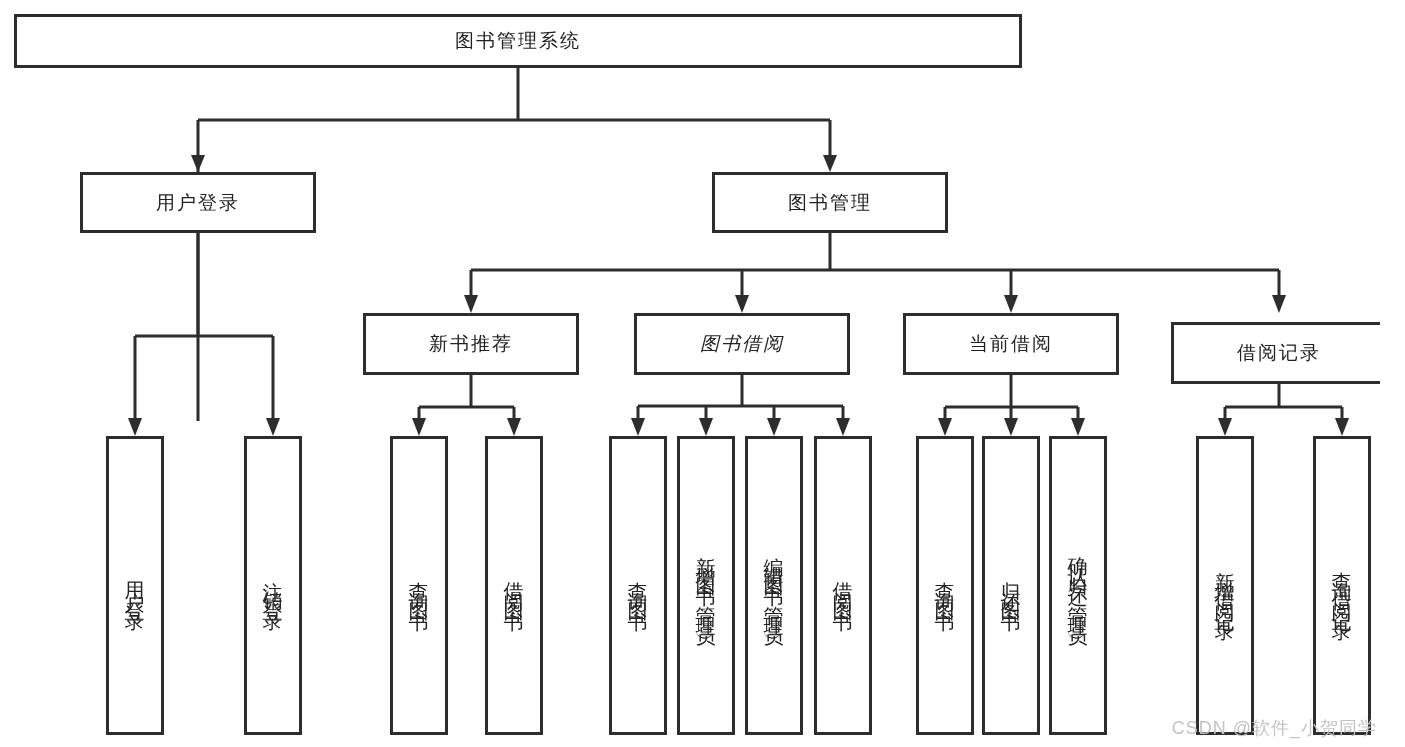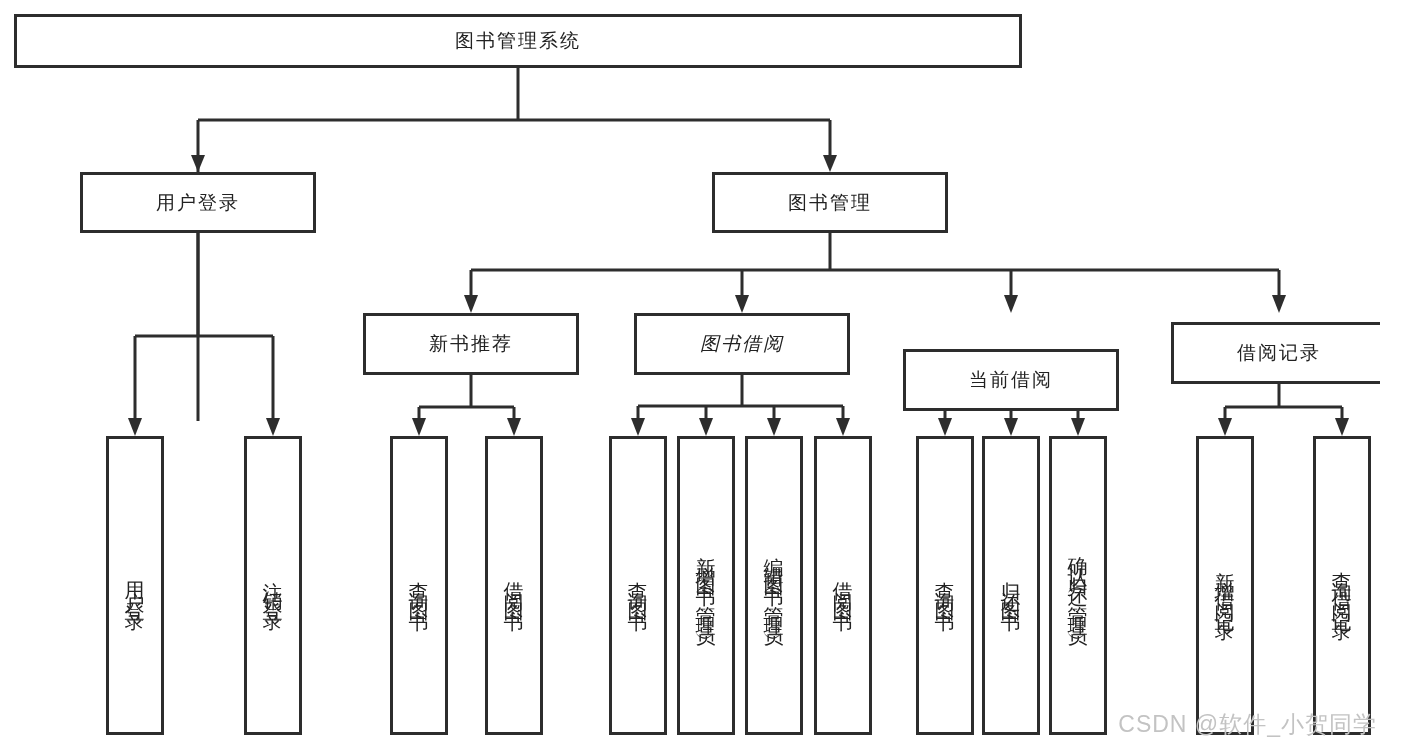--- a/index.html
+++ b/index.html
@@ -51,21 +51,21 @@
     text-orientation: mixed;
     font-size: 20px;
     letter-spacing: 10px;
     line-height: 1;
     white-space: nowrap;
   }
   .watermark {
     position: absolute;
     right: 3px;
     bottom: 7px;
-    font-size: 23px;
+    font-size: 18px;
     color: #c3c3c3;
     letter-spacing: 1px;
     white-space: nowrap;
   }
 </style>
 </head>
 <body>
 
 <div class="stage">
 
@@ -115,21 +115,21 @@
   <div class="box hbox" style="left:712px; top:172px; width:236px; height:61px;">
     <span>图书管理</span>
   </div>
 
   <div class="box hbox" style="left:363px; top:313px; width:216px; height:62px;">
     <span>新书推荐</span>
   </div>
   <div class="box hbox" style="left:634px; top:313px; width:216px; height:62px;font-style:italic;">
     <span>图书借阅</span>
   </div>
-  <div class="box hbox" style="left:903px; top:313px; width:216px; height:62px;margin-top:36px;">
+  <div class="box hbox" style="left:903px; top:313px; width:216px; height:62px;">
     <span>当前借阅</span>
   </div>
   <div class="box hbox" style="left:1171px; top:313px; width:216px; height:62px;margin-top:9px;">
     <span>借阅记录</span>
   </div>
 
   <div class="box vbox" style="left:106px; top:436px; width:58px; height:299px;">
     <span>用户登录</span>
   </div>
   <div class="box vbox" style="left:244px; top:436px; width:58px; height:299px;">

